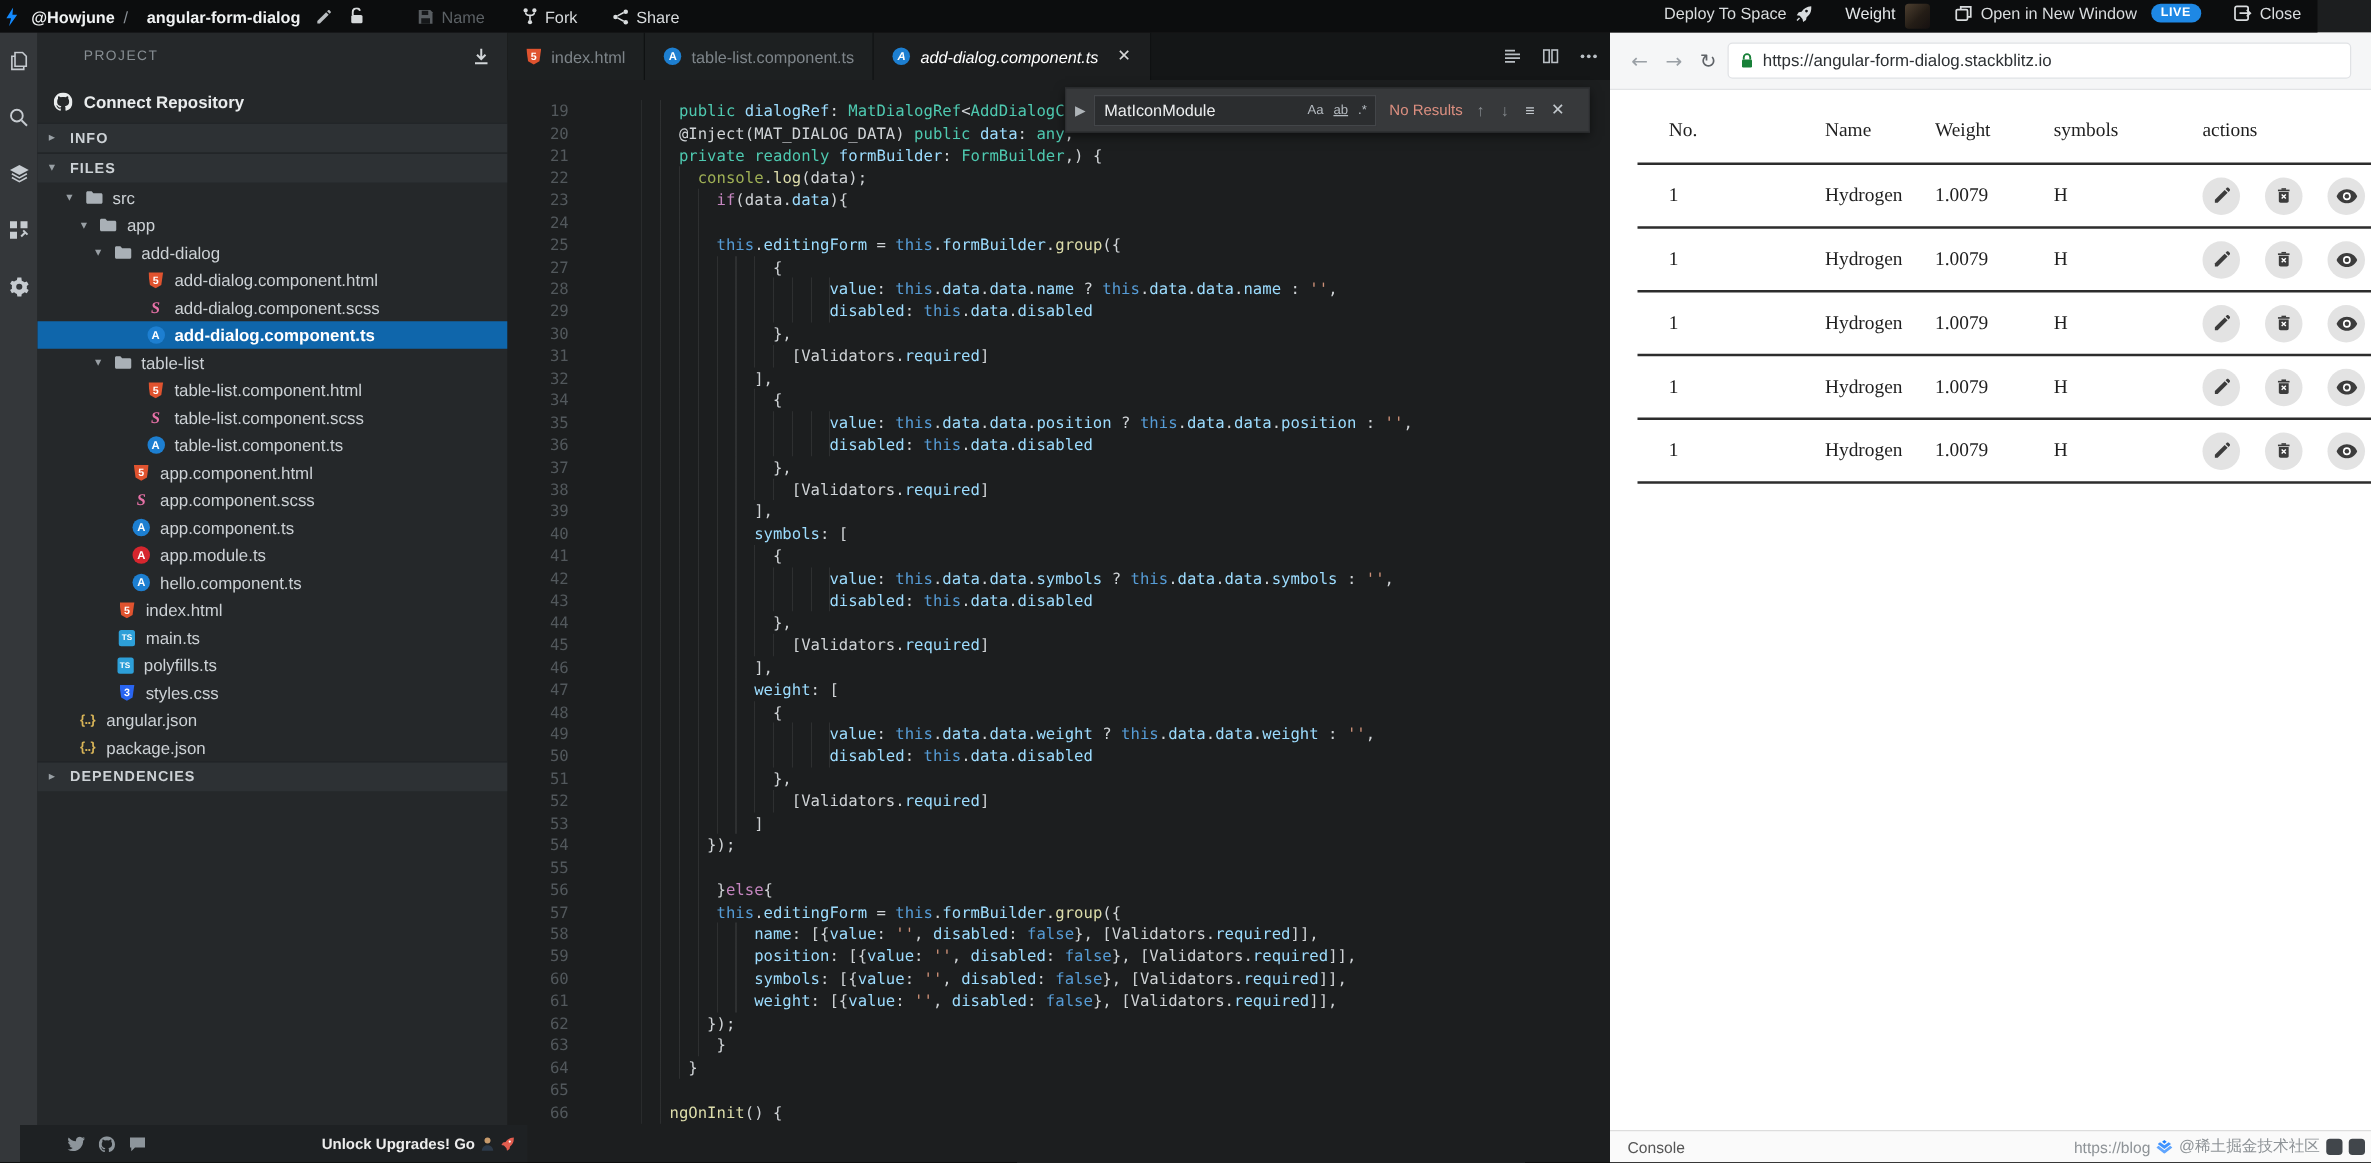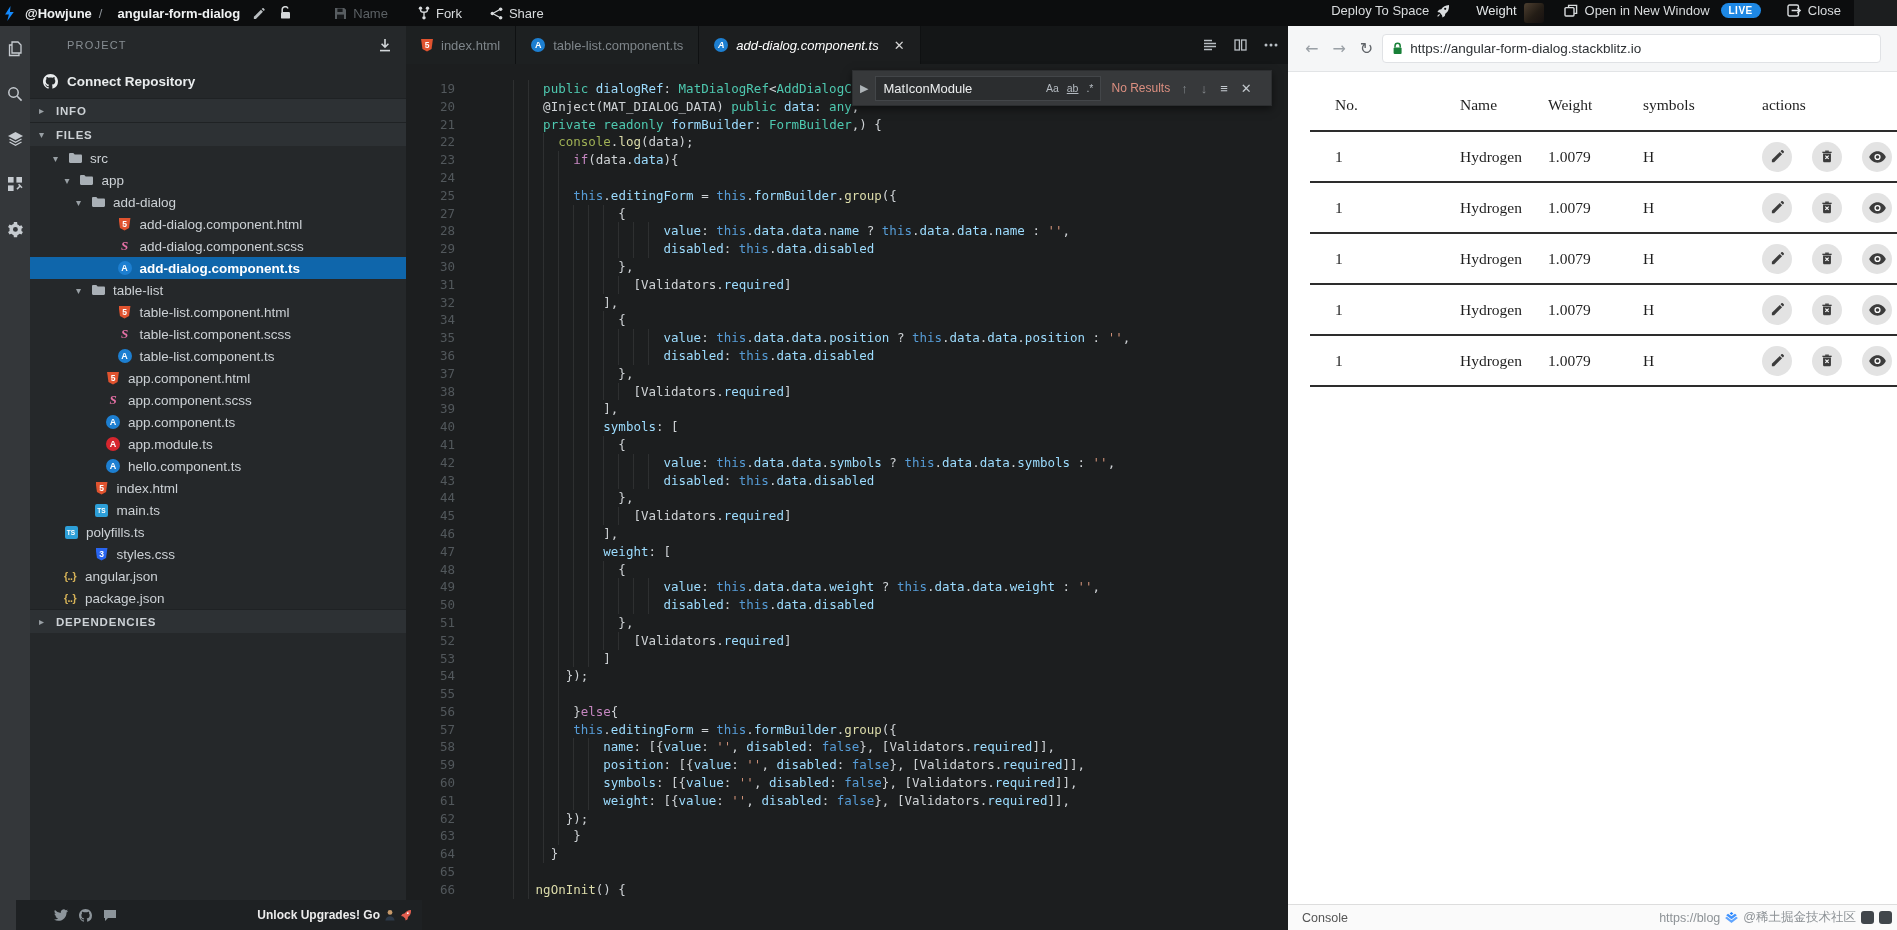--- a/index.html
+++ b/index.html
@@ -385,21 +385,21 @@
             <div class="fi-shield" style="background:#e0532f">5</div>
           </span>
           <span>index.html</span>
         </div>
         <div class="trow" style="padding-left: 63.5px;">
           <span class="ticon ic">
             <div class="fi-ts">TS</div>
           </span>
           <span>main.ts</span>
         </div>
-        <div class="trow" style="padding-left: 33px;">
+        <div class="trow" style="padding-left: 62px;">
           <span class="ticon ic">
             <div class="fi-ts">TS</div>
           </span>
           <span>polyfills.ts</span>
         </div>
         <div class="trow" style="padding-left: 63.5px;">
           <span class="ticon ic">
             <div class="fi-shield" style="background:#2965f1">3</div>
           </span>
           <span>styles.css</span>

